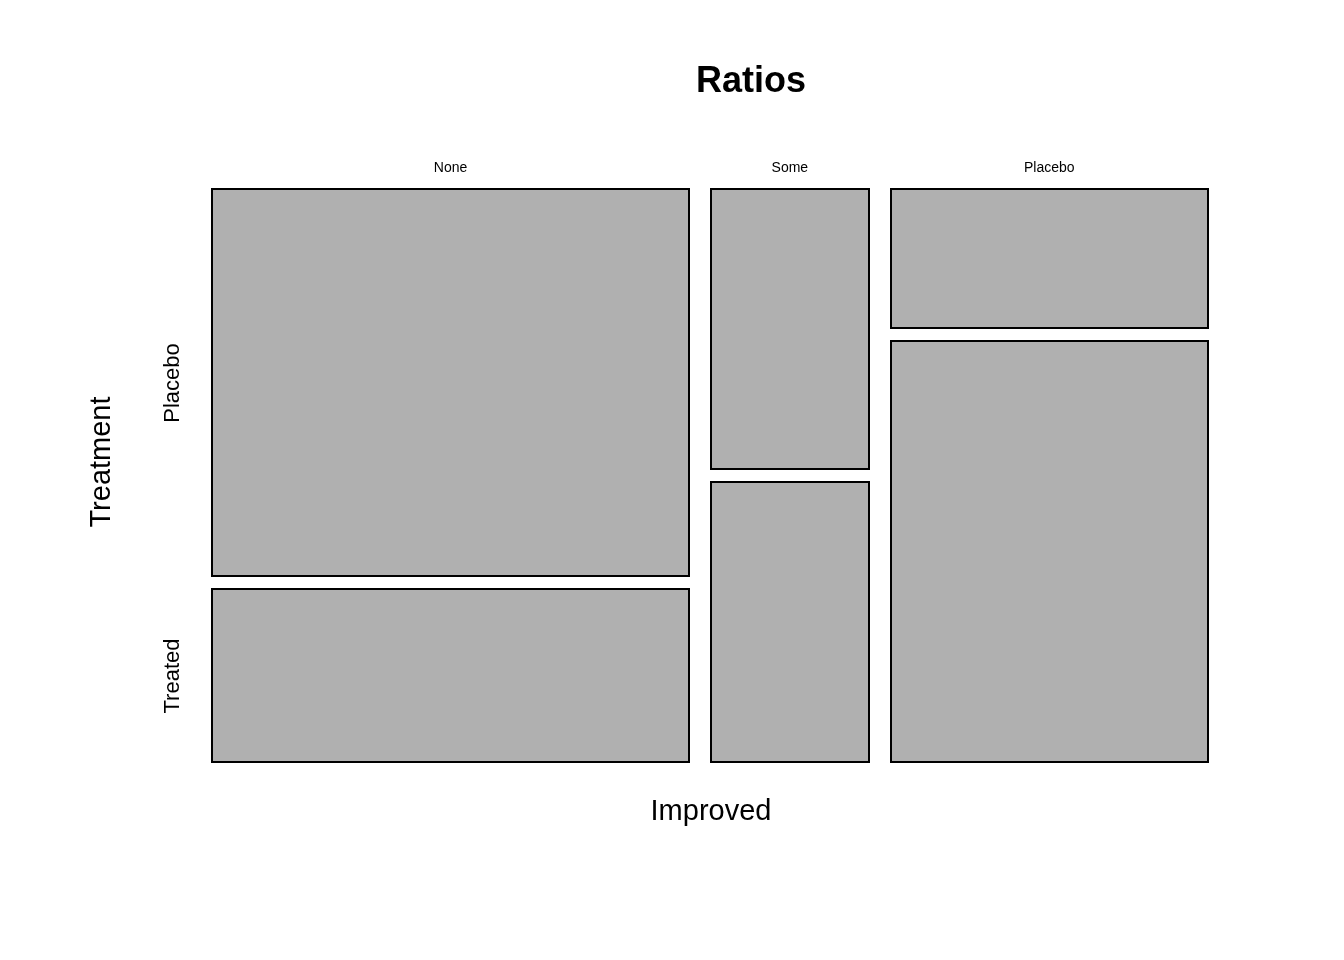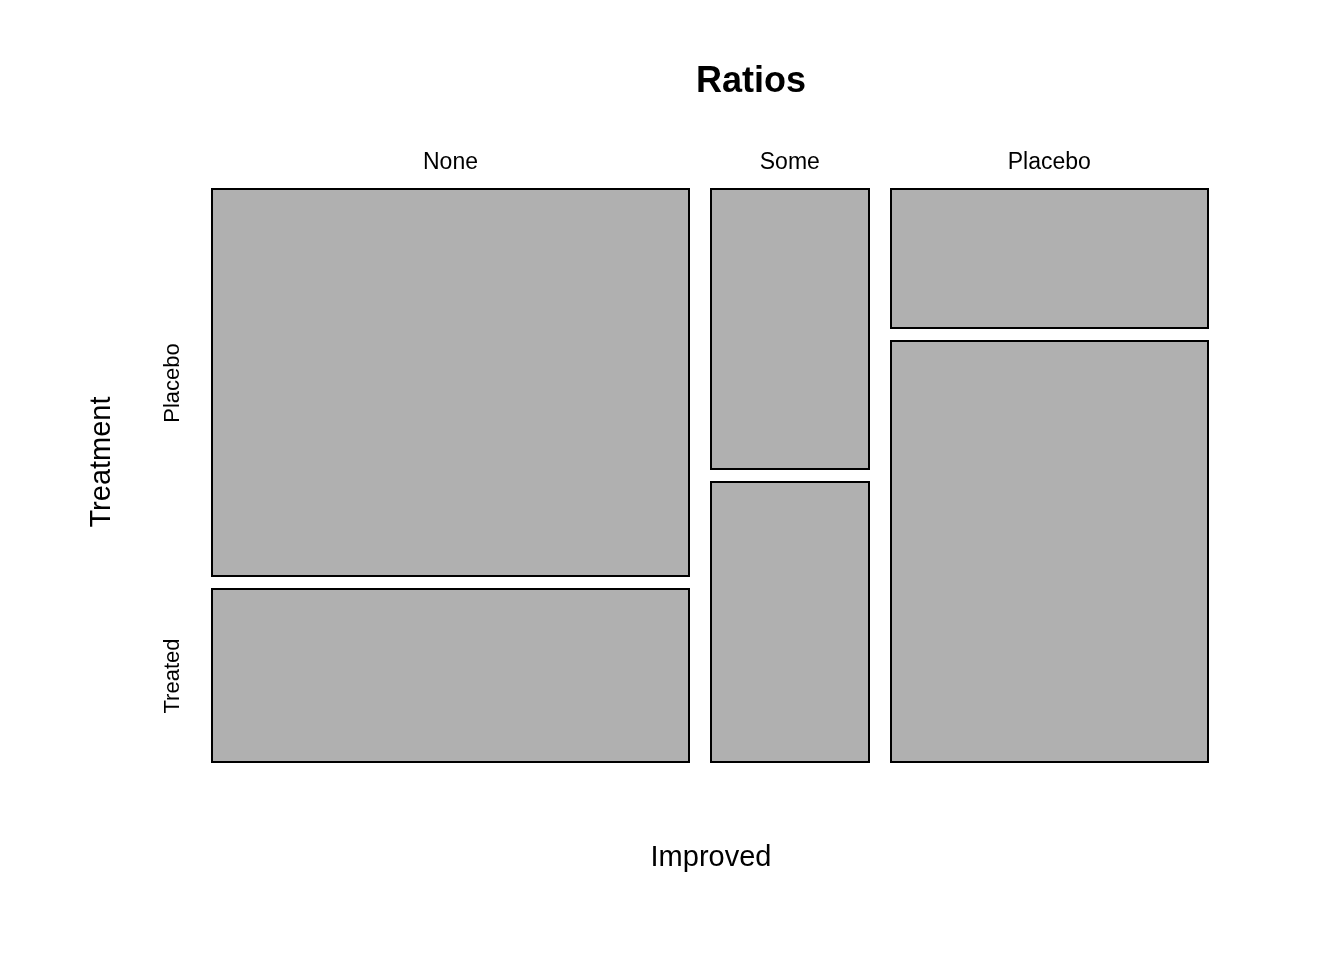--- a/index.html
+++ b/index.html
@@ -22,21 +22,21 @@
     top: 80px;
     transform: translate(-50%, -50%);
     font-size: 36px;
     font-weight: bold;
     white-space: nowrap;
     margin-left: 41px;
   }
   .xlab {
     position: absolute;
     left: 711px;
-    top: 856px;
+    top: 810px;
     transform: translate(-50%, -50%);
     font-size: 29px;
     white-space: nowrap;
   }
   .ylab {
     position: absolute;
     left: 100px;
     top: 462px;
     transform: translate(-50%, -50%) rotate(-90deg);
     font-size: 29px;
@@ -44,21 +44,21 @@
   }
   .cell {
     position: absolute;
     box-sizing: border-box;
     border: 2px solid #000000;
     background: #b0b0b0;
   }
   .col-label {
     position: absolute;
     transform: translate(-50%, -100%);
-    font-size: 23px;
+    font-size: 14px;
     white-space: nowrap;
   }
   .row-label {
     position: absolute;
     transform: translate(-50%, -50%) rotate(-90deg);
     font-size: 22px;
     white-space: nowrap;
   }
 </style>
 </head>

